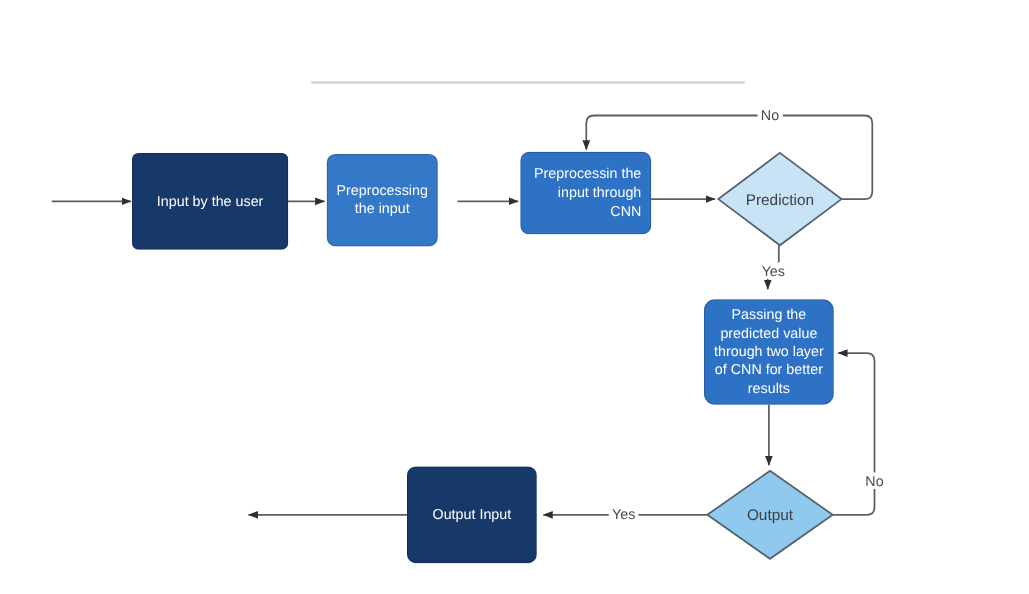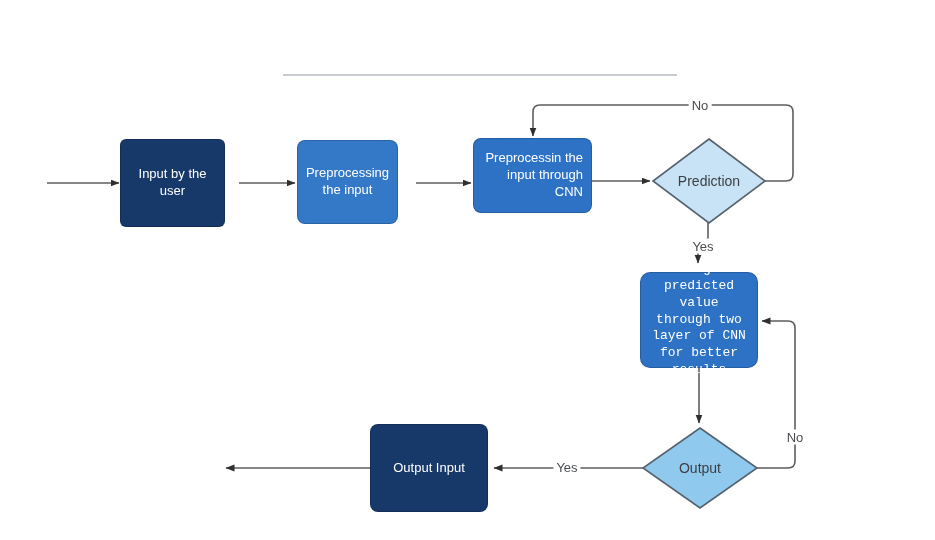--- a/index.html
+++ b/index.html
@@ -62,27 +62,27 @@
       <path marker-end="url(#arrow)" d="M643,468 H494"></path>
       <path marker-end="url(#arrow)" d="M757,468 H788 Q795,468 795,461 V328 Q795,321 788,321 H762"></path>
       <path marker-end="url(#arrow)" d="M370,468 H226"></path>
     </g>
     <g stroke-width="1.6" stroke="#55616d">
       <polygon points="709,139 765,181 709,223 653,181" fill="#c7e3f5"></polygon>
       <polygon points="700,428 757,468 700,508 643,468" fill="#90c9ee"></polygon>
     </g>
   </svg>
 
-  <div class="node sharp" style="left: 120px; top: 139px; width: 105px; height: 88px; background-color: rgb(23, 57, 106);">Input by the user</div>
+  <div class="node sharp" style="left: 120px; top: 139px; width: 142px; height: 88px; background-color: rgb(23, 57, 106);">Input by the user</div>
 
   <div class="node" style="left: 297px; top: 140px; width: 101px; height: 84px; background-color: rgb(52, 120, 200);">Preprocessing the input</div>
 
   <div class="node" style="left: 473px; top: 138px; width: 119px; height: 75px; background-color: rgb(46, 114, 198); text-align: right;">Preprocessin the input  through CNN</div>
 
-  <div class="node" style="left: 640px; top: 272px; width: 118px; height: 96px; border-radius: 10px; background-color: rgb(46, 114, 198); font-family: Liberation Mono, monospace;">Passing the predicted value through two layer of CNN for better results</div>
+  <div class="node" style="left: 640px; top: 272px; width: 118px; height: 96px; border-radius: 10px; background-color: rgb(46, 114, 198);">Passing the predicted value through two layer of CNN for better results</div>
 
   <div class="node" style="left: 370px; top: 424px; width: 118px; height: 88px; background-color: rgb(23, 57, 106);">Output Input</div>
 
   <div class="diamond-label" style="left:709px;top:181px;">Prediction</div>
   <div class="diamond-label" style="left:700px;top:468px;">Output</div>
 
   <span class="edge-label" style="left:700px;top:105px;">No</span>
   <span class="edge-label" style="left:703px;top:246px;">Yes</span>
   <span class="edge-label" style="left:567px;top:467px;">Yes</span>
   <span class="edge-label" style="left:795px;top:437px;">No</span>

